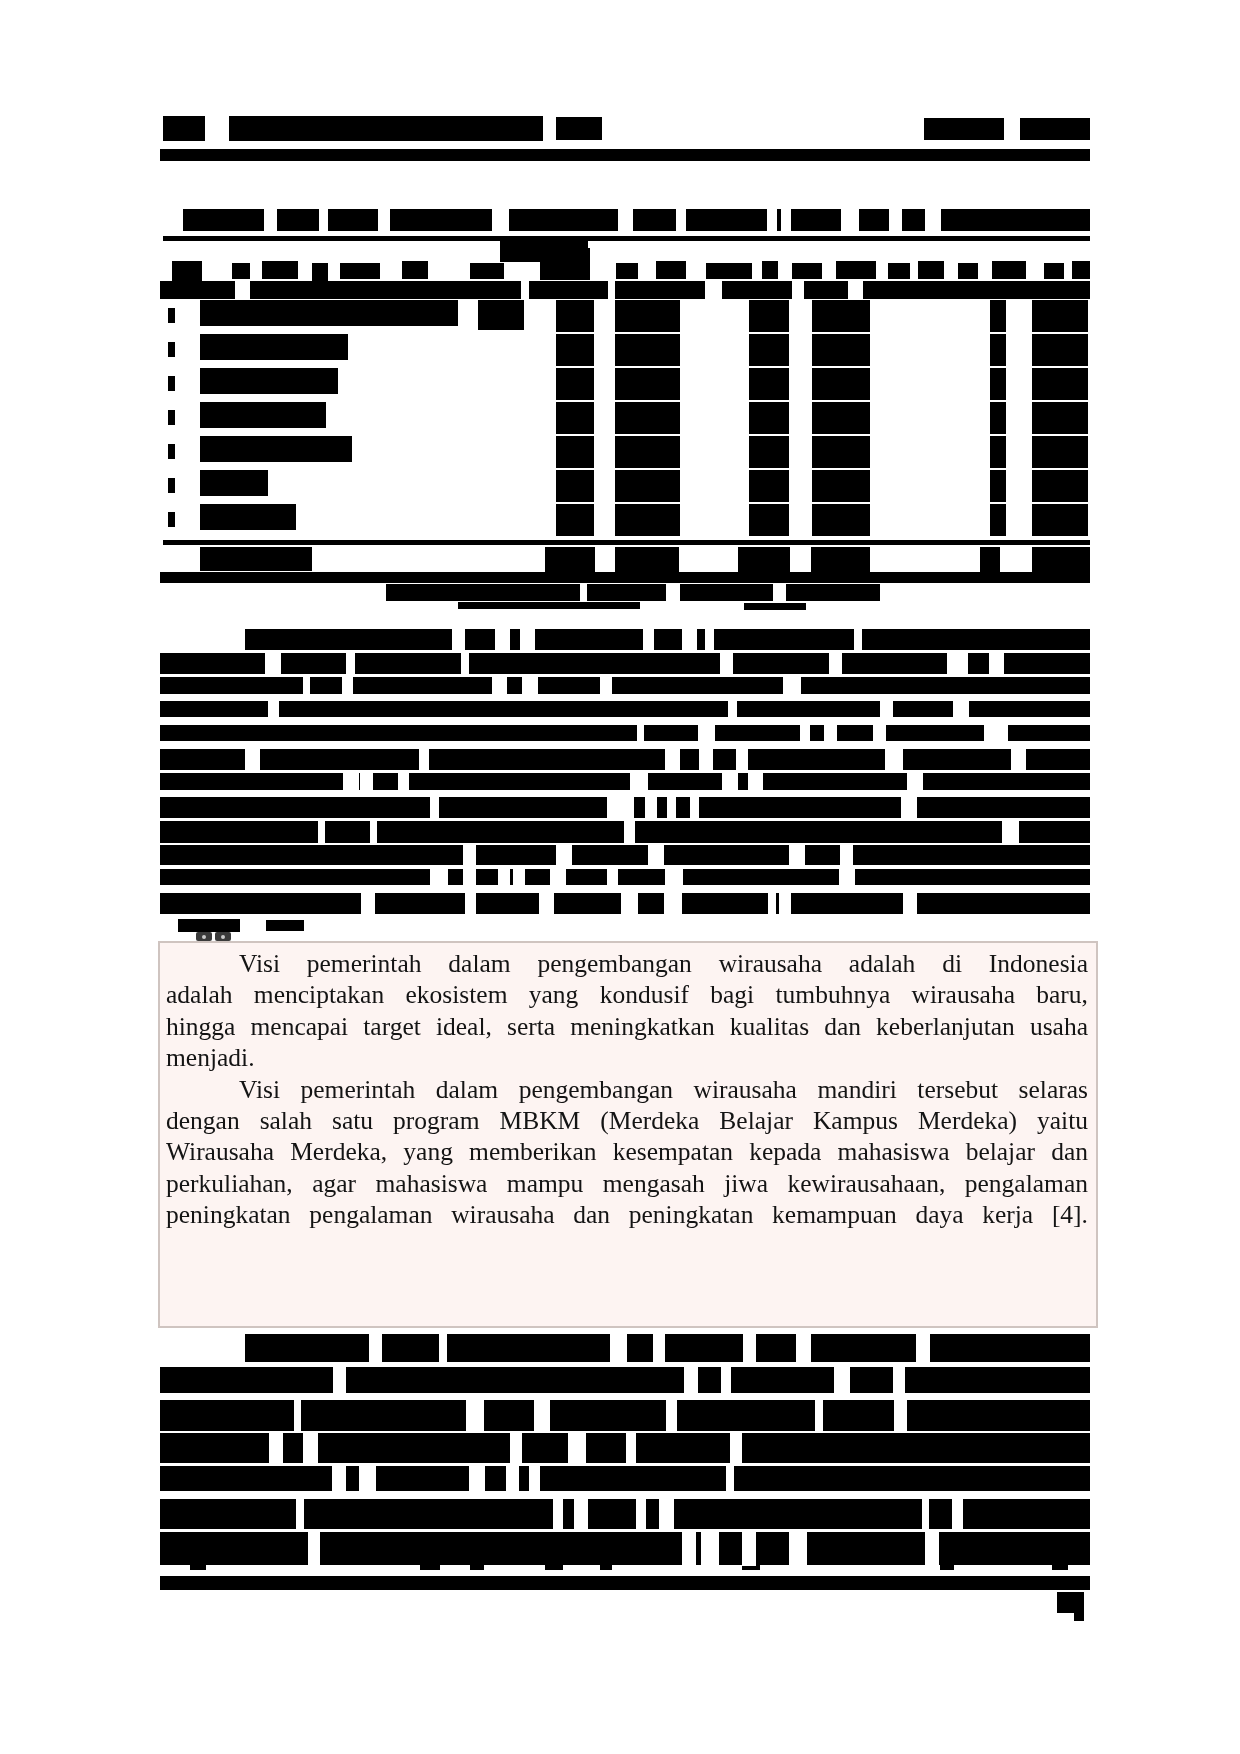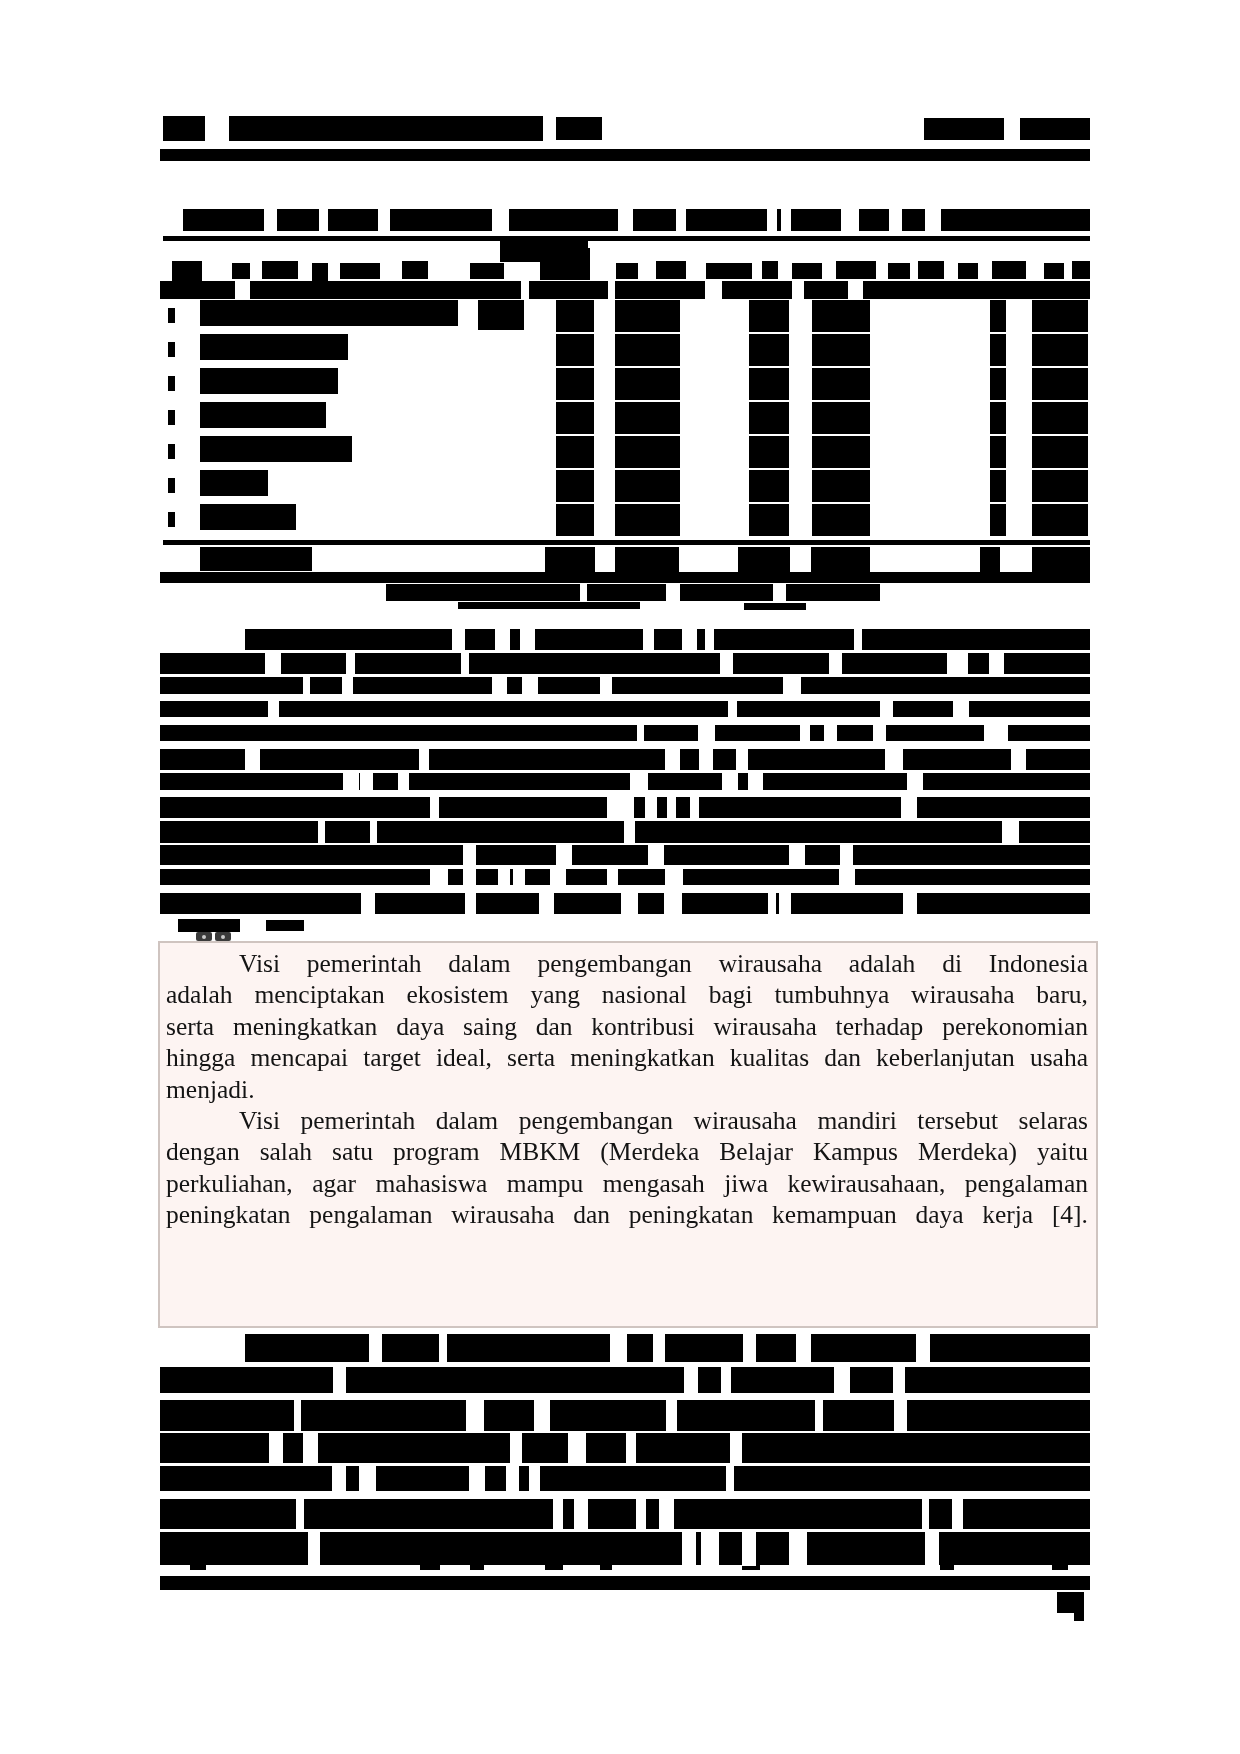--- a/index.html
+++ b/index.html
@@ -351,25 +351,25 @@
         <span class="dot"></span>
       </span>
     <span class="marker">
         <span class="dot"></span>
       </span>
   </div>
 
   <div class="hlbox" id="hlbox" style="left: 158px; top: 941px; width: 940px; height: 387px;">
     <div id="para1">
         <div class="tline first">Visi pemerintah dalam pengembangan wirausaha adalah di Indonesia</div>
-        <div class="tline">adalah menciptakan ekosistem yang nasional bagi tumbuhnya wirausaha baru,</div>
-        <div class="tline">serta meningkatkan daya saing dan kontribusi wirausaha terhadap perekonomian</div>
+        <div class="tline">adalah menciptakan ekosistem yang kondusif bagi tumbuhnya wirausaha baru,</div>
         <div class="tline">hingga mencapai target ideal, serta meningkatkan kualitas dan keberlanjutan usaha</div>
         <div class="tline endline wrapjust">menjadi.</div>
       </div>
     <div id="para2">
         <div class="tline first">Visi pemerintah dalam pengembangan wirausaha mandiri tersebut selaras</div>
         <div class="tline">dengan salah satu program MBKM (Merdeka Belajar Kampus Merdeka) yaitu</div>
+        <div class="tline">Wirausaha Merdeka, yang memberikan kesempatan kepada mahasiswa belajar dan</div>
         <div class="tline">perkuliahan, agar mahasiswa mampu mengasah jiwa kewirausahaan, pengalaman</div>
         <div class="tline">peningkatan pengalaman wirausaha dan peningkatan kemampuan daya kerja [4].</div>
       </div>
   </div>
 </div>
 
 </body></html>

